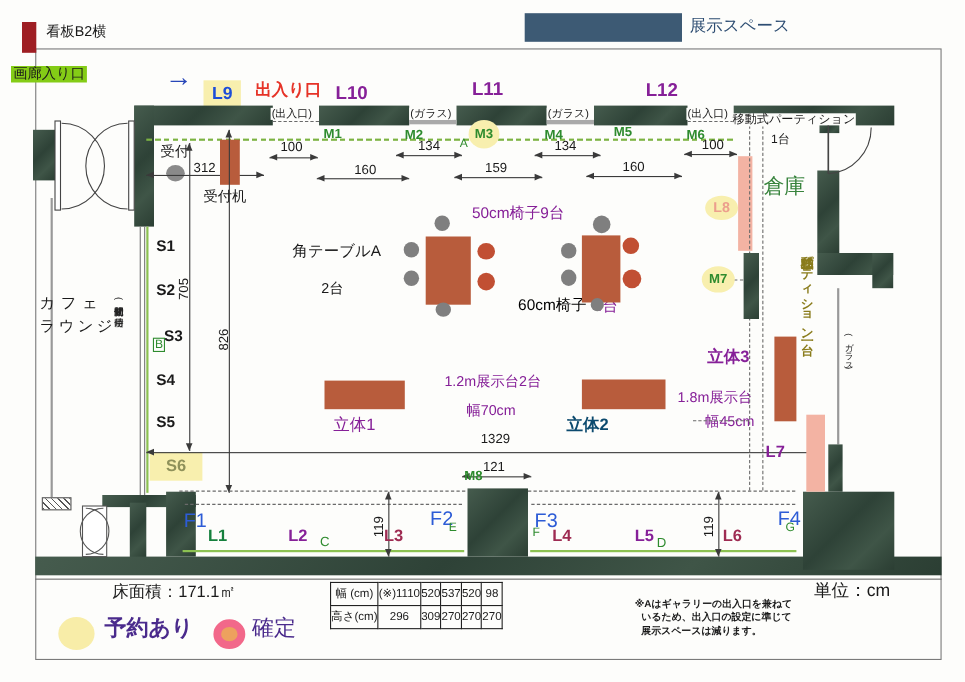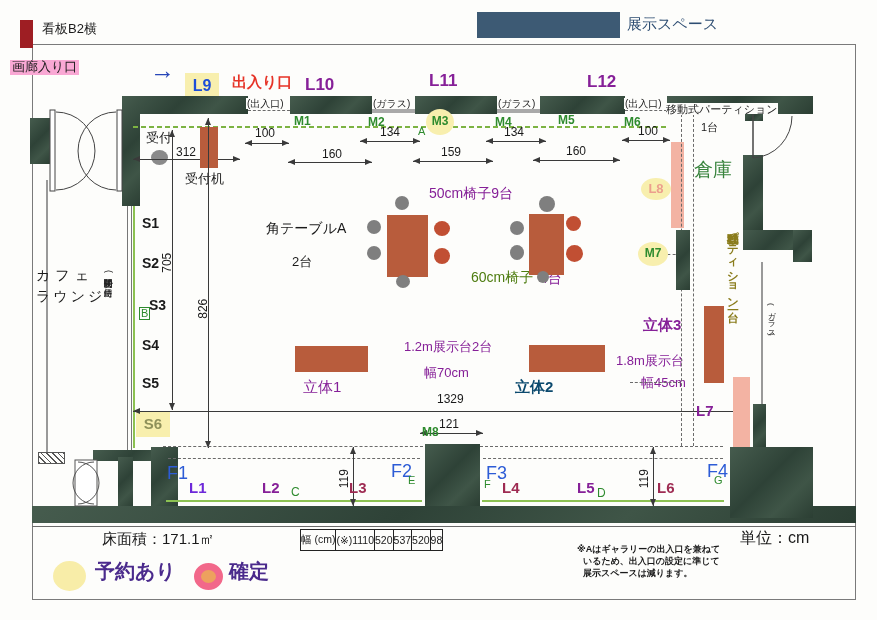--- a/index.html
+++ b/index.html
@@ -34,21 +34,21 @@
 </head>
 <body>
 
 <div id="canvas">
 
   <div class="abs" style="left:32px;top:44px;width:822px;height:554px;border:1.5px solid #7a7a7a"></div>
   <div class="abs" style="left:32px;top:526px;width:824px;height:0;border-top:1.5px solid #6a6a6a"></div>
 
   <div class="abs" style="left:20px;top:20px;width:13px;height:28px;background:#9e1e23"></div>
   <div class="t" style="left:42px;top:22px;font-size:13px">看板B2横</div>
-  <div class="t" style="left:10px;top:60px;font-size:13px;background:#f9a8d4;padding:0 2px">画廊入り口</div>
+  <div class="t" style="left:10px;top:60px;font-size:13px;background:#84cc16;padding:0 2px">画廊入り口</div>
   <div class="t" style="left:150px;top:56px;font-size:25px;font-weight:bold;color:#2746b8">→</div>
   <div class="hl" style="left:185px;top:73px;width:34px;height:25px">
     <span class="t" style="position:static;font-size:16px;font-weight:bold;color:#1d4ed8">L9</span>
   </div>
   <div class="t" style="left:232px;top:74px;font-size:15px;font-weight:bold;color:#e63327">出入り口</div>
 
   <div class="abs" style="left:477px;top:12px;width:143px;height:26px;background:#3d5a74"></div>
   <div class="t" style="left:627px;top:16px;font-size:15px;color:#2d4d72">展示スペース</div>
 
   <div class="t" style="left:305px;top:75px;font-size:17px;font-weight:bold;color:#862098">L10</div>
@@ -117,21 +117,21 @@
   <div class="abs" style="left:131px;top:206px;width:1px;height:244px;background:#777"></div>
   <div class="gl" style="left:133px;top:206px;width:2px;height:242px"></div>
   <div class="t vtext" style="left:103px;top:270px;height:145px;font-size:8.5px;color:#222">(開閉式間仕切り使用時)</div>
 
   <div class="t" style="left:142px;top:216px;font-size:14px;font-weight:bold">S1</div>
   <div class="t" style="left:142px;top:256px;font-size:14px;font-weight:bold">S2</div>
   <div class="t" style="left:149px;top:298px;font-size:14px;font-weight:bold">S3</div>
   <div class="t" style="left:139px;top:307px;font-size:11px;color:#2e8b2e;border:1px solid #2e8b2e;line-height:1;padding:0 1px">B</div>
   <div class="t" style="left:142px;top:338px;font-size:14px;font-weight:bold">S4</div>
   <div class="t" style="left:142px;top:376px;font-size:14px;font-weight:bold">S5</div>
-  <div class="hl" style="left:136px;top:411px;width:34px;height:26px">
+  <div class="hl" style="left:136px;top:411px;width:48px;height:26px">
     <span class="t" style="position:static;font-size:15px;font-weight:bold;color:#8f915a">S6</span>
   </div>
 
   <div class="abs" style="left:46px;top:180px;width:2px;height:272px;background:#999"></div>
   <div class="t" style="left:36px;top:268px;font-size:14px;letter-spacing:5px">カフェ</div>
   <div class="t" style="left:36px;top:289px;font-size:14px;letter-spacing:3px">ラウンジ</div>
 
   <div class="abs" style="left:38px;top:452px;width:25px;height:10px;border:1px solid #555;background:repeating-linear-gradient(45deg,#555 0 1px,rgba(0,0,0,0) 1px 4px)"></div>
   <div class="wall" style="left:93px;top:450px;width:85px;height:11px"></div>
   <div class="wall" style="left:118px;top:457px;width:15px;height:50px"></div>
@@ -141,21 +141,21 @@
   <div class="wall" style="left:730px;top:447px;width:83px;height:71px"></div>
 
   <div class="hd" style="left:163px;top:446px;width:260px;border-top-width:1.5px"></div>
   <div class="hd" style="left:480px;top:446px;width:243px;border-top-width:1.5px"></div>
   <div class="hd" style="left:168px;top:458px;width:252px;border-top-width:1.5px"></div>
   <div class="hd" style="left:483px;top:458px;width:240px;border-top-width:1.5px"></div>
   <div class="gl" style="left:166px;top:500px;width:256px;height:2px"></div>
   <div class="gl" style="left:482px;top:500px;width:242px;height:2px"></div>
 
   <div class="t" style="left:167px;top:463px;font-size:18px;color:#2d5cd6">F1</div>
-  <div class="t" style="left:189px;top:480px;font-size:15px;font-weight:bold;color:#6d28d9">L1</div>
+  <div class="t" style="left:189px;top:480px;font-size:15px;font-weight:bold;color:#15803d">L1</div>
   <div class="t" style="left:262px;top:480px;font-size:15px;font-weight:bold;color:#862098">L2</div>
   <div class="t" style="left:291px;top:486px;font-size:12px;color:#2e8b2e">C</div>
   <div class="t num rot" style="left:326px;top:472px;width:38px;text-align:center">119</div>
   <div class="va" style="left:353px;top:447px;height:59px"></div>
   <div class="t" style="left:349px;top:480px;font-size:15px;font-weight:bold;color:#9e2b52">L3</div>
   <div class="t" style="left:391px;top:461px;font-size:18px;color:#2d5cd6">F2</div>
   <div class="t" style="left:408px;top:474px;font-size:11px;color:#2e8b2e">E</div>
 
   <div class="t" style="left:486px;top:463px;font-size:18px;color:#2d5cd6">F3</div>
   <div class="t" style="left:484px;top:478px;font-size:11px;color:#2e8b2e">F</div>
@@ -170,21 +170,21 @@
 
   <div class="t num" style="left:437px;top:393px">1329</div>
   <div class="ha" style="left:133px;top:411px;width:612px"></div>
   <div class="t num" style="left:439px;top:418px">121</div>
   <div class="ha" style="left:420px;top:433px;width:63px"></div>
   <div class="t" style="left:422px;top:426px;font-size:12px;font-weight:bold;color:#2e8b2e">M8</div>
 
   <div class="t" style="left:266px;top:221px;font-size:14px">角テーブルA</div>
   <div class="t" style="left:292px;top:255px;font-size:13px">2台</div>
   <div class="t" style="left:429px;top:186px;font-size:14px;color:#862098">50cm椅子9台</div>
-  <div class="t" style="left:471px;top:270px;font-size:14px;color:#4d7c0f">60cm椅子</div>
+  <div class="t" style="left:471px;top:270px;font-size:14px;color:#000000">60cm椅子</div>
   <div class="t" style="left:540px;top:271px;font-size:14px;color:#862098">4台</div>
 
   <div class="red" style="left:387px;top:215px;width:41px;height:62px"></div>
   <div class="circ" style="left:395px;top:196px;width:14px;height:14px;background:#7f7f7f"></div>
   <div class="circ" style="left:367px;top:220px;width:14px;height:14px;background:#7f7f7f"></div>
   <div class="circ" style="left:367px;top:246px;width:14px;height:14px;background:#7f7f7f"></div>
   <div class="circ" style="left:396px;top:275px;width:14px;height:13px;background:#7f7f7f"></div>
   <div class="circ" style="left:434px;top:221px;width:16px;height:15px;background:#c14f33"></div>
   <div class="circ" style="left:434px;top:248px;width:16px;height:16px;background:#c14f33"></div>
 
@@ -245,32 +245,40 @@
     <path d="M78,462 A21,21 0 0 1 78,504" fill="none" stroke="#555" stroke-width="1"></path>
     <path d="M94,462 A21,21 0 0 0 94,504" fill="none" stroke="#555" stroke-width="1"></path>
     <line x1="753" y1="114" x2="753" y2="158" stroke="#444" stroke-width="1.5"></line>
     <path d="M792,116 A41,42 0 0 1 753,158" fill="none" stroke="#444" stroke-width="1"></path>
   </svg>
 
   <div class="t" style="left:102px;top:531px;font-size:15px">床面積：171.1㎡</div>
   <div class="circ" style="left:53px;top:561px;width:33px;height:30px;background:#f8eda8"></div>
   <div class="t" style="left:95px;top:560px;font-size:20px;font-weight:bold;color:#4a2a8c">予約あり</div>
   <div class="circ" style="left:194px;top:563px;width:29px;height:27px;background:#eda15e;border:7px solid #f2688a;box-sizing:border-box"></div>
-  <div class="t" style="left:229px;top:560px;font-size:20px;font-weight:bold;color:#4a2a8c">確定</div>
+  <div class="t" style="left:229px;top:560px;font-size:20px;font-weight:normal;color:#4a2a8c">確定</div>
 
   <table class="spec" style="left:300px;top:529px">
     <tbody>
     <tr style="height:21px">
       <td>幅 (cm)</td>
       <td>(※)1110</td>
       <td>520</td>
       <td>537</td>
       <td>520</td>
       <td>98</td>
     </tr>
+    <tr style="height:21px">
+      <td>高さ(cm)</td>
+      <td>296</td>
+      <td>309</td>
+      <td>270</td>
+      <td>270</td>
+      <td>270</td>
+    </tr>
   </tbody>
     </table>
 
   <div class="t" style="left:577px;top:544px;font-size:9px;font-weight:bold">※Aはギャラリーの出入口を兼ねて</div>
   <div class="t" style="left:583px;top:556px;font-size:9px;font-weight:bold">いるため、出入口の設定に準じて</div>
   <div class="t" style="left:583px;top:568px;font-size:9px;font-weight:bold">展示スペースは減ります。</div>
   <div class="t" style="left:740px;top:529px;font-size:16px">単位：cm</div>
 
 </div>
 

